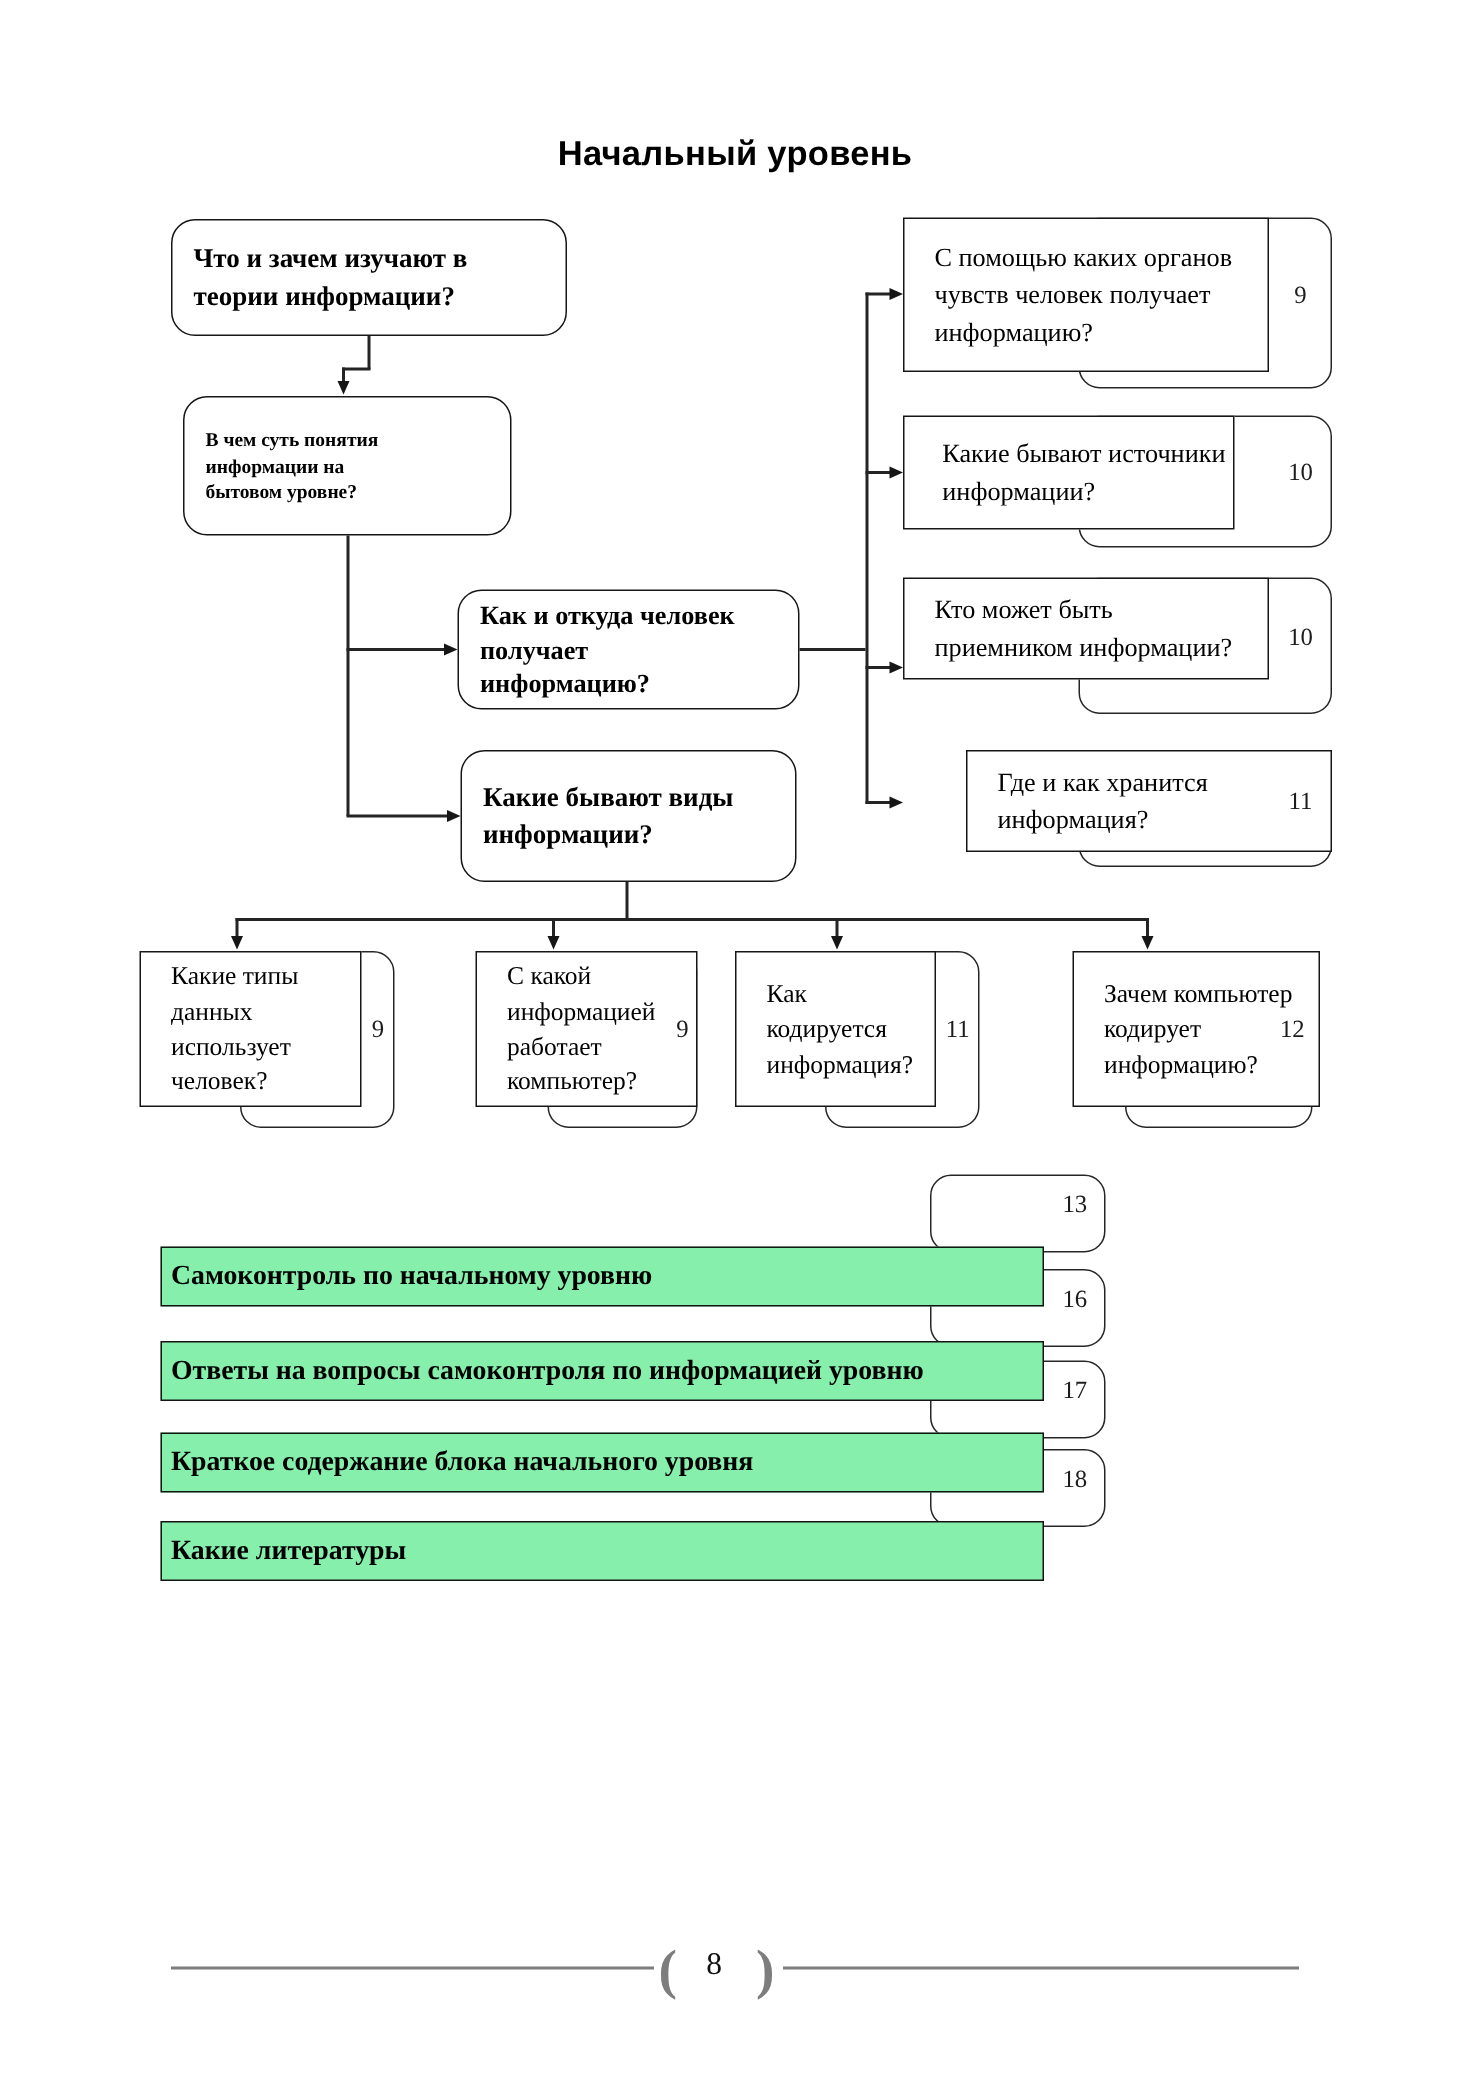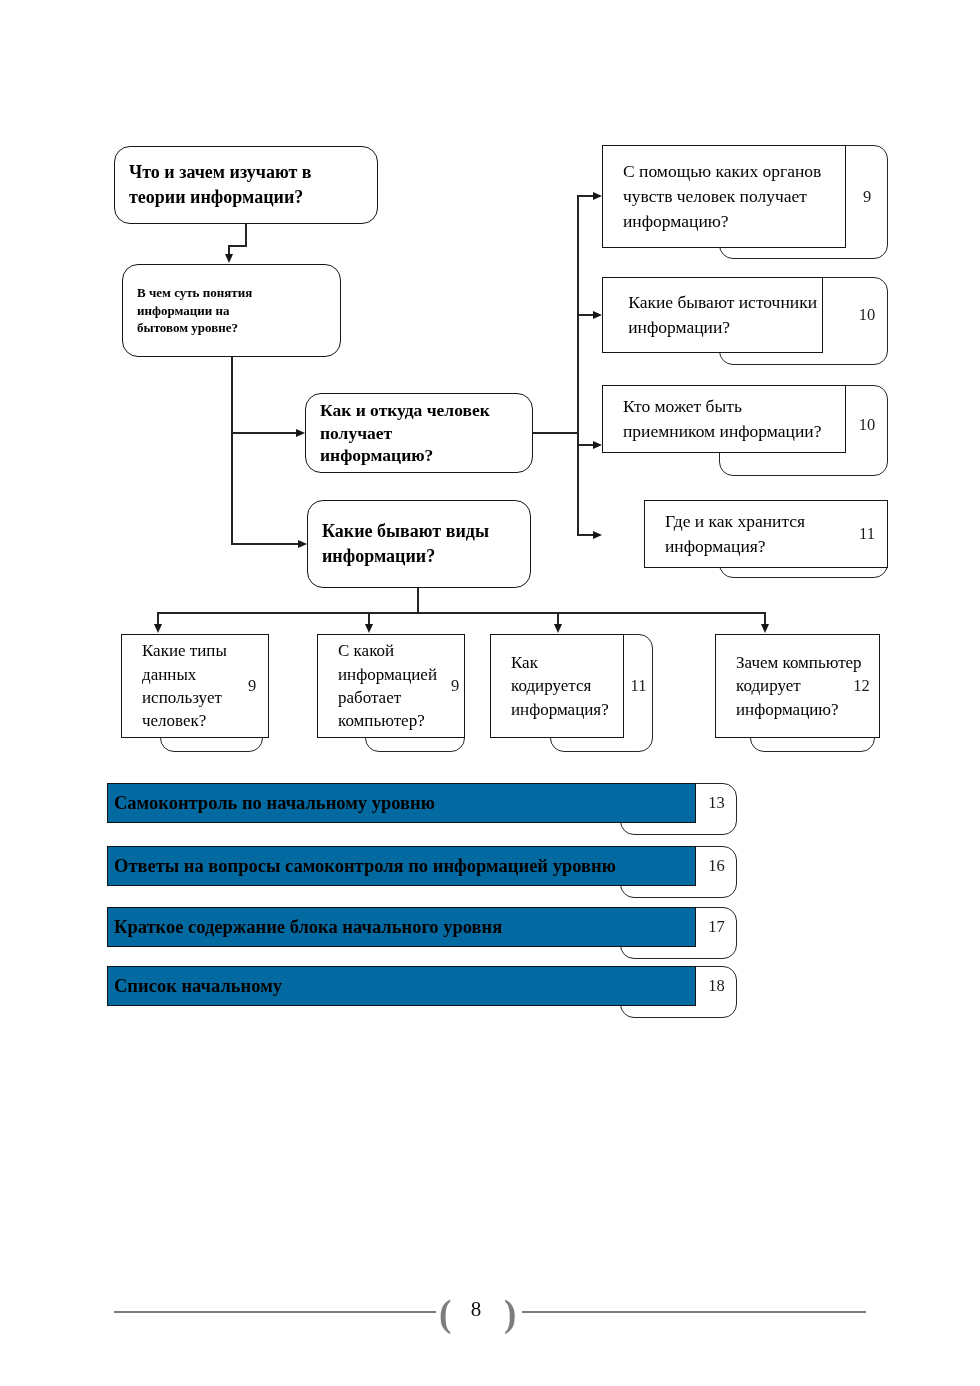--- a/index.html
+++ b/index.html
@@ -14,41 +14,42 @@
   .rbox span{white-space:pre-line;}
   
   .tab{position:absolute;box-sizing:border-box;border:1.4px solid #262626;border-radius:14px;
        background:#fff;z-index:1;}
   
   .mbox{position:absolute;box-sizing:border-box;border:1.7px solid #161616;background:#fff;z-index:2;
         display:flex;align-items:center;padding:4px 5px 4px 20px;font-size:17.5px;line-height:1.42;}
   .mbox span{white-space:pre-line;}
   .mbox.small{font-size:17px;line-height:1.38;}
   
-  .bar{position:absolute;box-sizing:border-box;border:1.8px solid #141414;background:#0369a1;z-index:2;
-       display:flex;align-items:center;padding-left:6px;font-weight:bold;font-size:18.5px;}
+  .bar{position:absolute;box-sizing:border-box;border:1.8px solid #141414;background:#86efac;z-index:2;
+       display:flex;align-items:center;padding-left:6px;font-weight:bold;font-size:18.5px;margin-top:48px;}
   
   .pnum{position:absolute;z-index:3;display:flex;align-items:center;justify-content:center;
         font-size:16.5px;color:#1c1c1c;}
   
   .ln{position:absolute;background:#242424;z-index:0;}
   .ah{position:absolute;width:0;height:0;z-index:0;}
   .ah-r{border-top:4px solid transparent;border-bottom:4px solid transparent;border-left:9px solid #161616;}
   .ah-d{border-left:4px solid transparent;border-right:4px solid transparent;border-top:9px solid #161616;}
   
   .fline{position:absolute;height:2px;background:#7d7d7d;}
   .paren{position:absolute;font-size:37px;font-weight:bold;color:#7d7d7d;line-height:1;
          font-family:"Liberation Serif",serif;}
   .fpage{position:absolute;left:452px;top:1297px;width:48px;text-align:center;font-size:21px;color:#111;}
 </style>
 </head>
 <body>
 
 <div class="page">
 
+  <div class="title">Начальный уровень</div>
 
   <div class="rbox" style="left:114px;top:146px;width:264px;height:78px;">
     <span>Что и зачем изучают в
 теории информации?</span>
   </div>
   <div class="rbox" style="left:122px;top:264px;width:219px;height:93px;font-size:13px;">
     <span>В чем суть понятия
 информации на
 бытовом уровне?</span>
   </div>
@@ -85,21 +86,21 @@
   <div class="pnum" style="left:846px;top:385px;width:42px;height:80px;">10</div>
 
   <div class="tab" style="left:719px;top:500px;width:169px;height:78px;"></div>
   <div class="mbox" style="left:602px;top:500px;width:244px;height:68px;margin-left:42px;">
     <span>Где и как хранится
 информация?</span>
   </div>
   <div class="pnum" style="left:846px;top:500px;width:42px;height:68px;">11</div>
 
   <div class="tab" style="left:160px;top:634px;width:103px;height:118px;"></div>
-  <div class="mbox small" style="left:93px;top:634px;width:148px;height:104px;margin-left:28px;">
+  <div class="mbox small" style="left:93px;top:634px;width:148px;height:104px;">
     <span>Какие типы
 данных
 использует
 человек?</span>
   </div>
   <div class="pnum" style="left:241px;top:634px;width:22px;height:104px;">9</div>
 
   <div class="tab" style="left:365px;top:634px;width:100px;height:118px;"></div>
   <div class="mbox small" style="left:297px;top:634px;width:148px;height:104px;margin-left:20px;">
     <span>С какой
@@ -138,21 +139,21 @@
   <div class="pnum" style="left:696px;top:846px;width:41px;height:40px;">16</div>
 
   <div class="tab" style="left:620px;top:907px;width:117px;height:52px;"></div>
   <div class="bar" style="left:107px;top:907px;width:589px;height:40px;">
     <span>Краткое содержание блока начального уровня</span>
   </div>
   <div class="pnum" style="left:696px;top:907px;width:41px;height:40px;">17</div>
 
   <div class="tab" style="left:620px;top:966px;width:117px;height:52px;"></div>
   <div class="bar" style="left:107px;top:966px;width:589px;height:40px;">
-    <span>Список начальному</span>
+    <span>Какие литературы</span>
   </div>
   <div class="pnum" style="left:696px;top:966px;width:41px;height:40px;">18</div>
 
   <div class="ln" style="left:245px;top:224px;width:1.6px;height:22px;"></div>
   <div class="ln" style="left:228px;top:245px;width:19px;height:1.6px;"></div>
   <div class="ln" style="left:228px;top:245px;width:1.6px;height:11px;"></div>
   <div class="ah ah-d" style="left:225px;top:254px;"></div>
 
   <div class="ln" style="left:231px;top:357px;width:1.6px;height:187px;"></div>
   <div class="ln" style="left:231px;top:432px;width:66px;height:1.6px;"></div>

